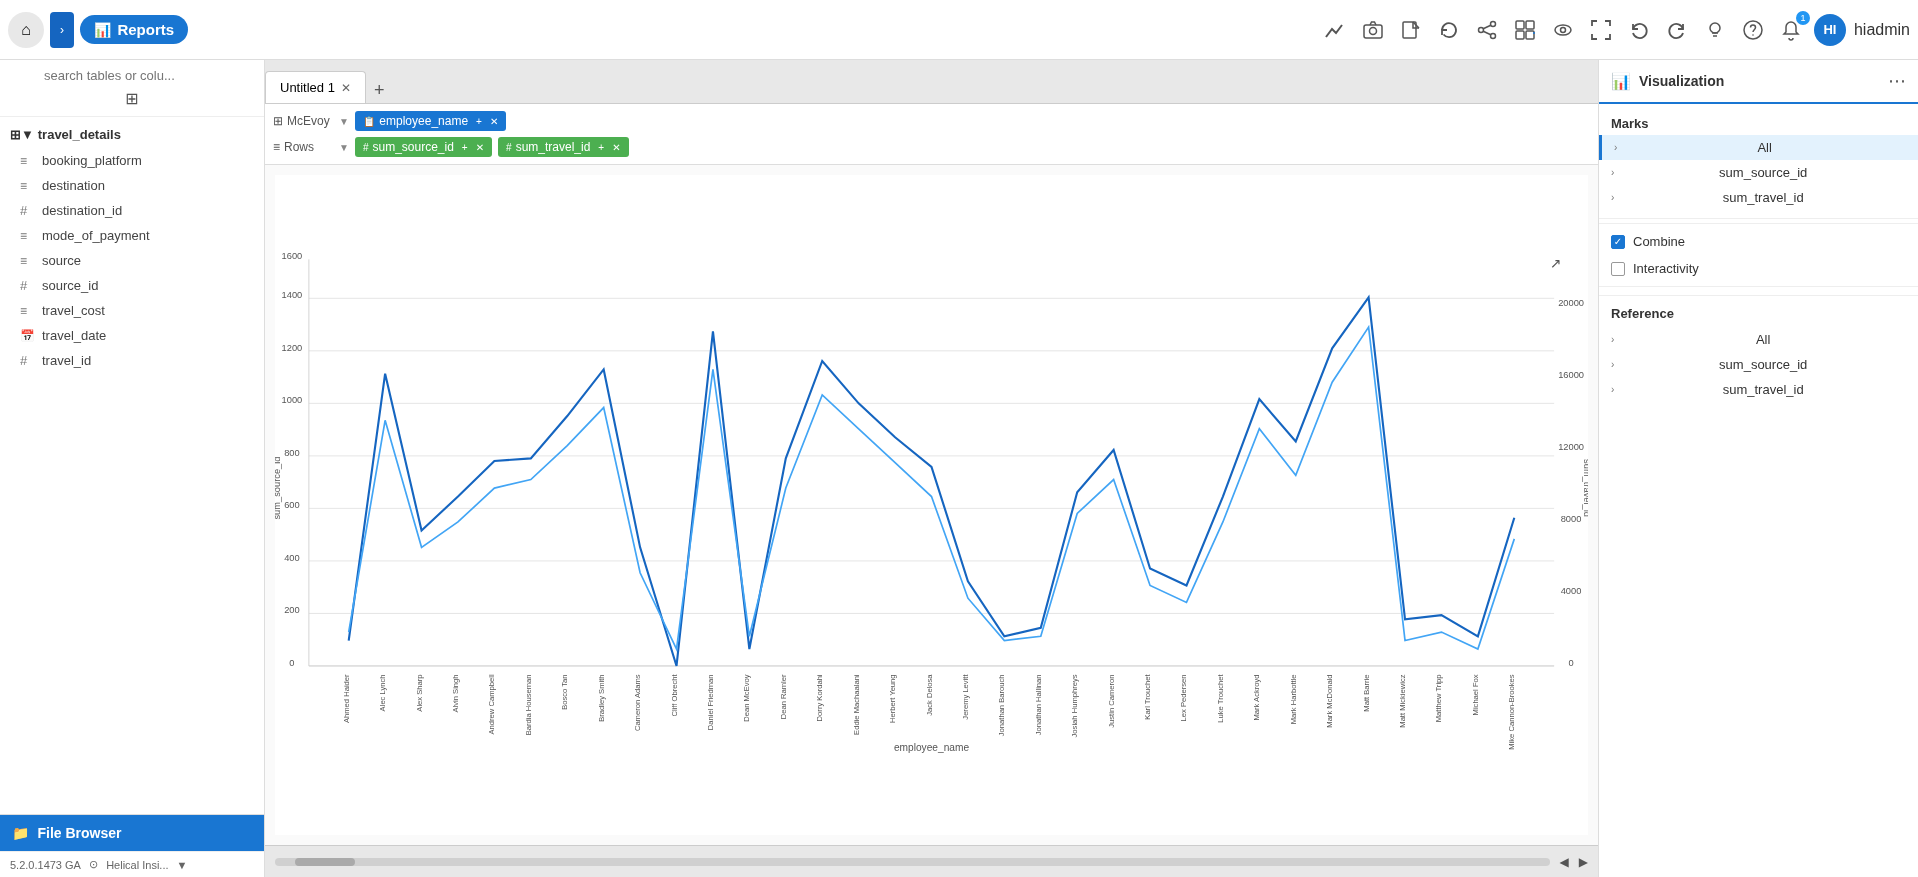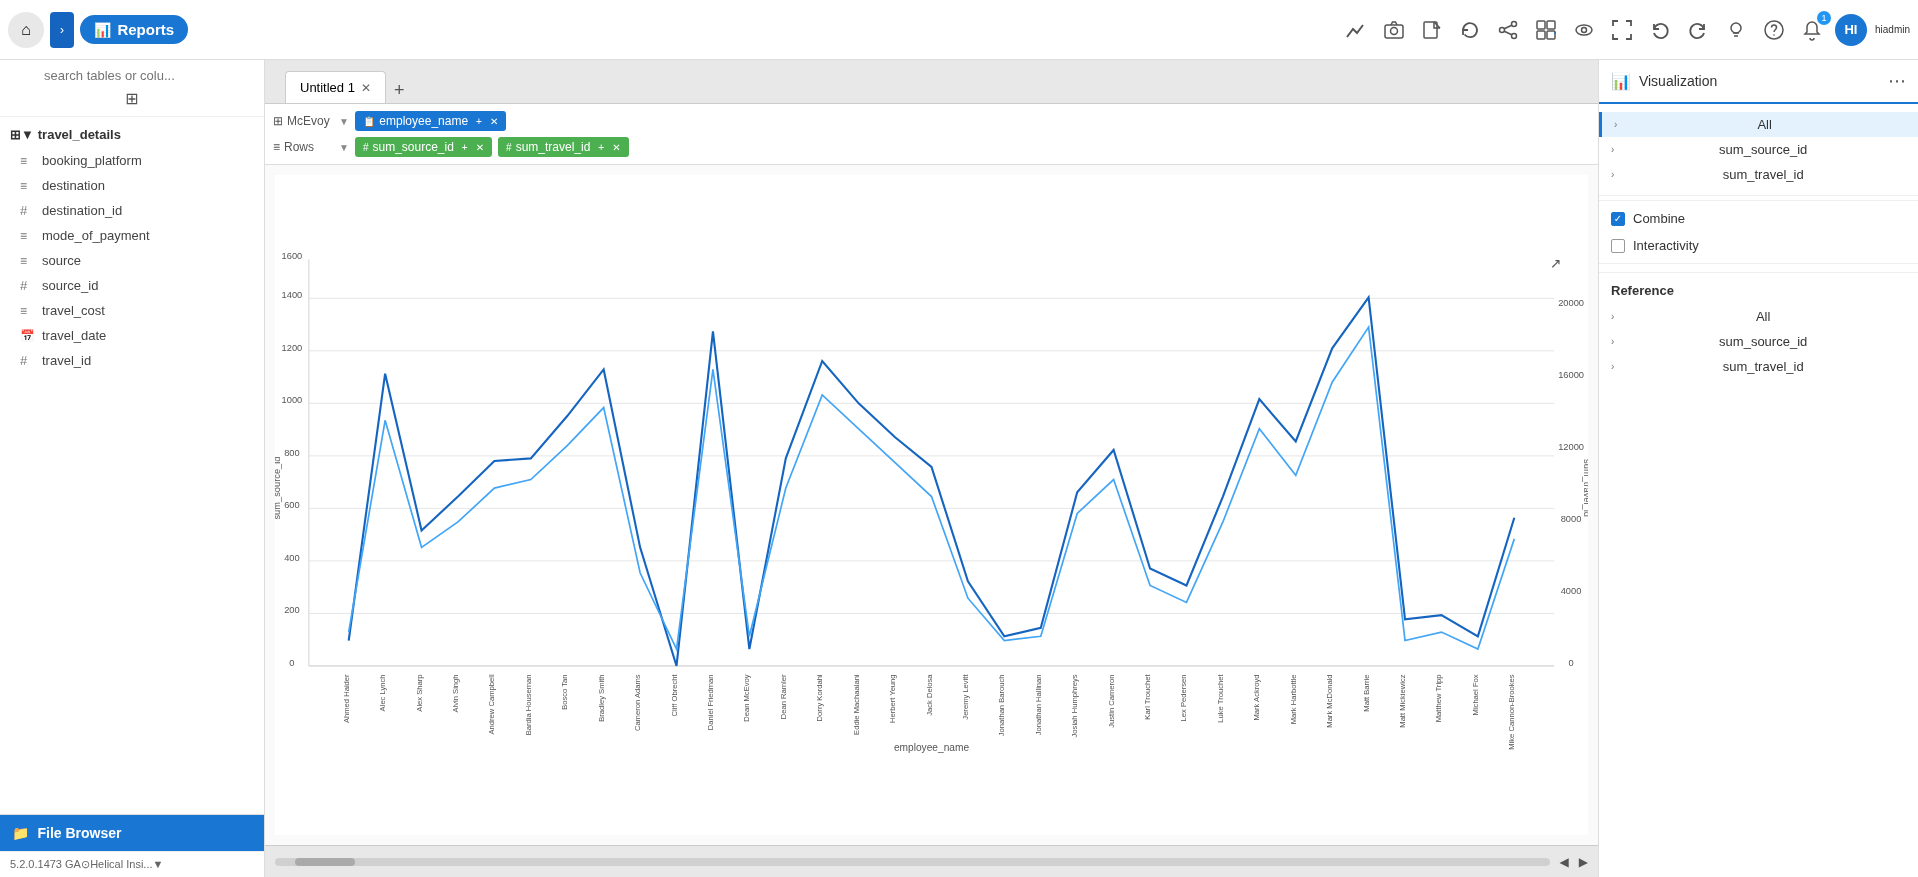--- a/index.html
+++ b/index.html
@@ -76,21 +76,21 @@
       display: flex; align-items: center; justify-content: center;
     }
     .user-avatar {
       width: 32px; height: 32px;
       border-radius: 50%;
       background: #1976d2;
       color: white;
       display: flex; align-items: center; justify-content: center;
       font-size: 13px; font-weight: bold;
     }
-    .user-label { font-size: 10px; color: #333; }
+    .user-label { font-size: 16px; color: #333; }
 
     
     .main-area {
       display: flex;
       flex: 1;
       overflow: hidden;
     }
 
     
     .left-sidebar {
@@ -163,39 +163,39 @@
     .file-browser-search input {
       flex: 1; border: none; outline: none;
       font-size: 13px; color: #666;
     }
     .file-browser-search .search-icon { font-size: 14px; color: #777; cursor: pointer; }
 
     .sidebar-bottom {
       padding: 6px 10px;
       font-size: 11px; color: #666;
       border-top: 1px solid #eee;
-      display: flex; 
+      display: flex; align-items: center; gap: 8px;
     }
 
     
     .center-content {
       flex: 1;
       display: flex;
       flex-direction: column;
       overflow: hidden;
       background: #fafafa;
     }
 
     
     .tab-bar {
       height: 44px;
       background: #e8e8e8;
       display: flex;
       align-items: flex-end;
-      padding: 0 20px;
+      padding: 0 0;
       border-bottom: 1px solid #ccc;
     }
     .tab {
       display: flex; align-items: center; gap: 6px;
       padding: 8px 14px;
       background: #fff;
       border: 1px solid #ccc;
       border-bottom: none;
       border-radius: 4px 4px 0 0;
       font-size: 13px;
@@ -285,21 +285,21 @@
       flex-direction: column;
       overflow-y: auto;
     }
     .right-panel-header {
       display: flex; align-items: center;
       padding: 10px 12px;
       border-bottom: 2px solid #1976d2;
       gap: 8px;
     }
     .right-panel-title {
-      font-size: 14px; font-weight: normal; color: #333;
+      font-size: 14px; font-weight: bold; color: #333;
       flex: 1;
     }
     .right-panel-more {
       font-size: 18px; color: #555; cursor: pointer;
     }
     .marks-section { padding: 8px 0; border-bottom: 1px solid #eee; }
     .marks-header { padding: 4px 12px; font-size: 13px; font-weight: bold; color: #333; }
     .marks-row {
       display: flex; align-items: center;
       padding: 5px 12px;
@@ -664,20 +664,21 @@
   </div>
 
   <div class="right-panel">
     <div class="right-panel-header">
       <span>📊</span>
       <span class="right-panel-title">Visualization</span>
       <span class="right-panel-more">⋯</span>
     </div>
 
     <div class="marks-section">
+      <div class="marks-header">Marks</div>
       <div class="marks-row selected">
         <span class="chevron">›</span>
         <span class="mark-label">All</span>
       </div>
       <div class="marks-row">
         <span class="chevron">›</span>
         <span class="mark-label">sum_source_id</span>
       </div>
       <div class="marks-row">
         <span class="chevron">›</span>

